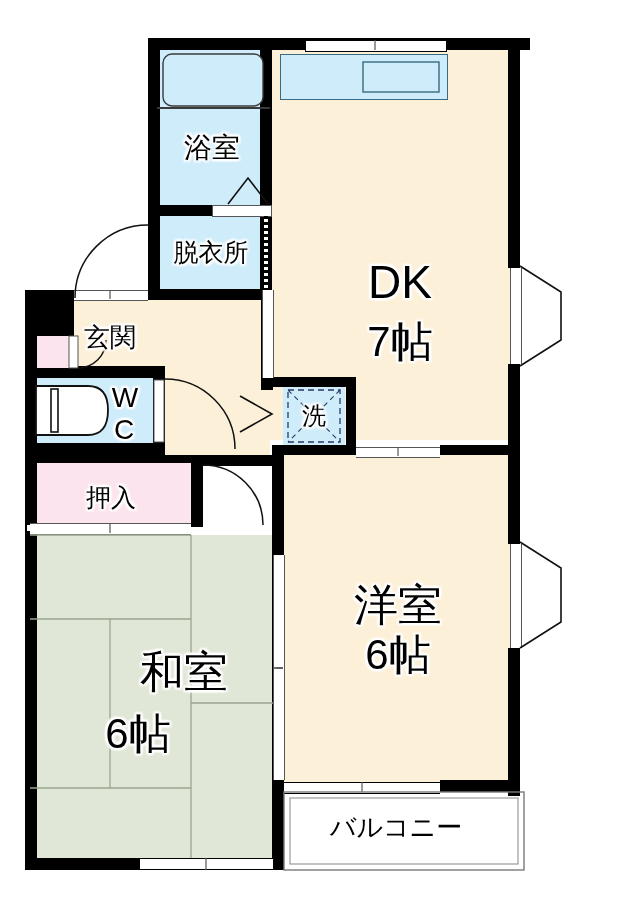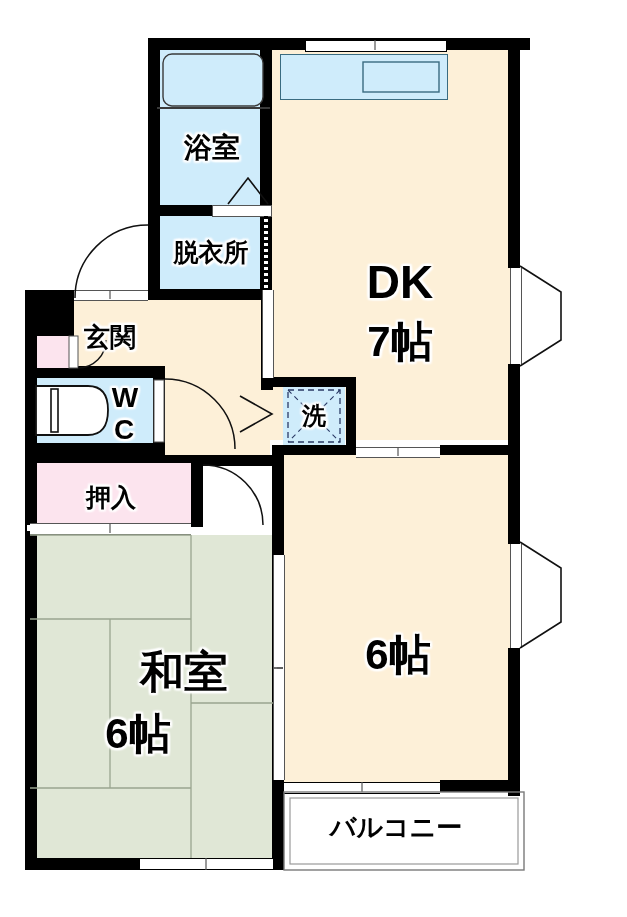--- a/index.html
+++ b/index.html
@@ -12,21 +12,21 @@
   }
   #plan {
     position: relative;
     width: 627px;
     height: 917px;
     background: #ffffff;
     overflow: hidden;
   }
   .fill      { position: absolute; }
   .wall      { position: absolute; background: #000000; }
-  .label     { position: absolute; color: #000000; font-weight: bold;
+  .label     { position: absolute; color: #000000; font-weight: normal;
                text-align: center; line-height: 1.05;
                text-shadow: 2px 0 2px #fff, -2px 0 2px #fff, 0 2px 2px #fff,
                             0 -2px 2px #fff, 2px 2px 2px #fff, -2px -2px 2px #fff,
                             2px -2px 2px #fff, -2px 2px 2px #fff;
                white-space: nowrap; }
   svg.olay   { position: absolute; left: 0; top: 0; width: 627px; height: 917px;
                pointer-events: none; }
 </style>
 </head>
 <body>
@@ -199,20 +199,21 @@
 
     <rect x="284" y="792" width="240" height="78" fill="none" stroke="#7a7a7a" stroke-width="1.4"></rect>
     <rect x="290" y="798" width="228" height="66" fill="none" stroke="#9a9a9a" stroke-width="1.2"></rect>
 
     <line x1="520" y1="796" x2="284" y2="796" stroke="#9a9a9a" stroke-width="0"></line>
   </svg>
 
   <div class="label" style="left:400px; top:282px; transform:translate(-50%,-50%); font-size:46px;">DK</div>
   <div class="label" style="left:400px; top:330px; transform:translate(-50%,-50%); font-size:42px;margin-top:12px;">7帖</div>
 
+  <div class="label" style="left:398px; top:605px; transform:translate(-50%,-50%); font-size:44px;">洋室</div>
   <div class="label" style="left:398px; top:655px; transform:translate(-50%,-50%); font-size:42px;">6帖</div>
 
   <div class="label" style="left:148px; top:672px; transform:translate(-50%,-50%); font-size:44px;margin-left:36px;">和室</div>
   <div class="label" style="left:138px; top:734px; transform:translate(-50%,-50%); font-size:42px;">6帖</div>
 
   <div class="label" style="left:212px; top:148px; transform:translate(-50%,-50%); font-size:28px;">浴室</div>
 
   <div class="label" style="left:211px; top:252px; transform:translate(-50%,-50%); font-size:25px;">脱衣所</div>
 
   <div class="label" style="left:110px; top:338px; transform:translate(-50%,-50%); font-size:26px;">玄関</div>

